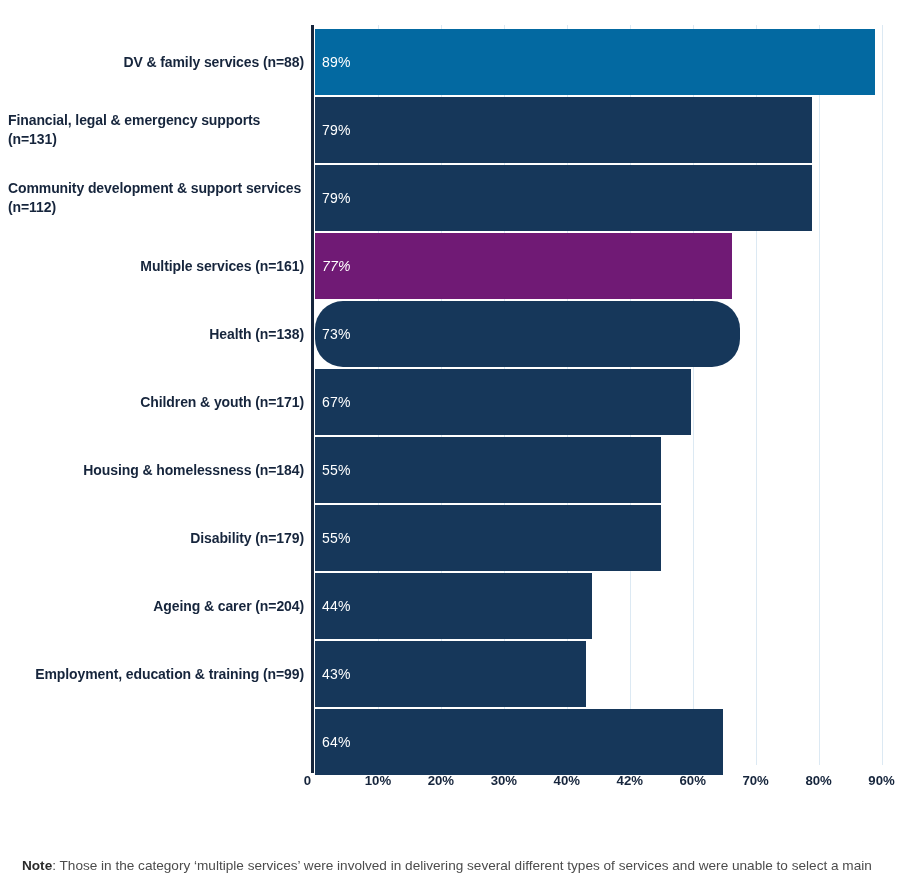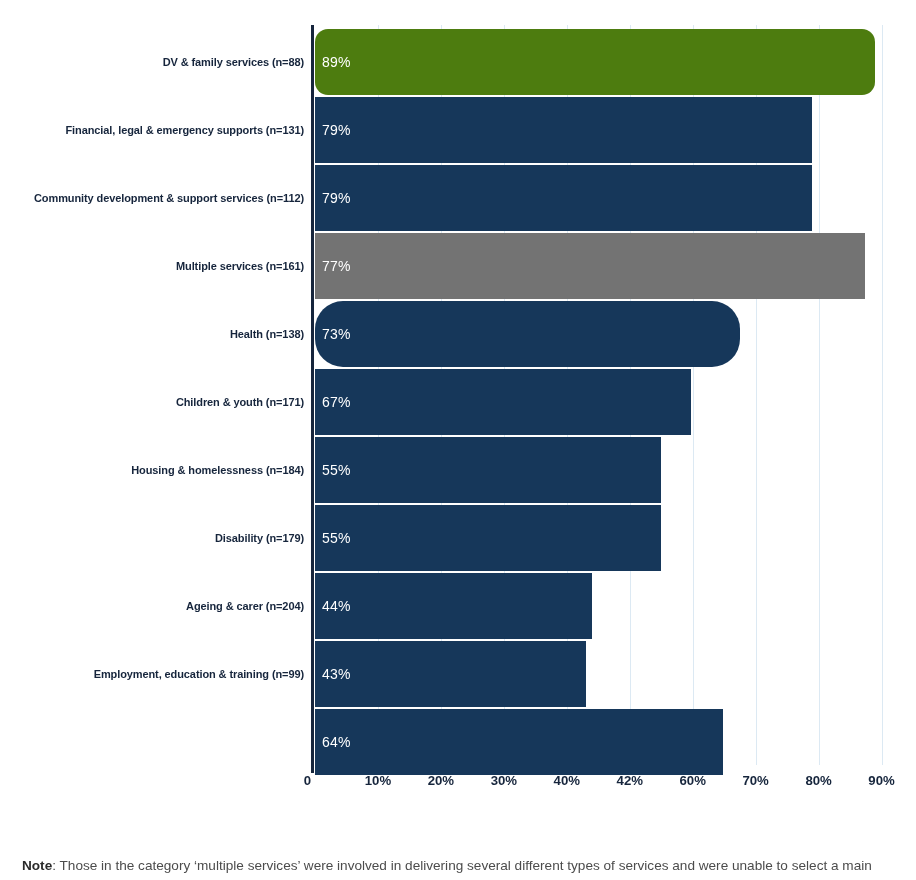--- a/index.html
+++ b/index.html
@@ -40,21 +40,21 @@
   .cat-label {
     position: absolute;
     left: 8px;
     width: 296px;
     top: 0;
     height: 68px;
     display: flex;
     align-items: center;
     justify-content: flex-end;
     text-align: left;
-    font-size: 11px;
+    font-size: 14px;
     font-weight: bold;
     color: #16253c;
     line-height: 1.35;
     letter-spacing: -0.1px;
   }
 
   .bar-track {
     position: absolute;
     left: 315px;
     top: 1px;
@@ -161,21 +161,21 @@
       <div class="gridline" style="left: 692.7px;"></div>
       <div class="gridline" style="left: 755.65px;"></div>
       <div class="gridline" style="left: 818.6px;"></div>
       <div class="gridline" style="left: 881.55px;"></div>
     </div>
 
   <div id="plot-region">
       <div class="cat-row" style="top: 28px;">
         <div class="cat-label">DV &amp; family services (n=88)</div>
         <div class="bar-track">
-          <div class="bar" style="width: 560.255px; background: #4d7c0f; border-radius: 13px;">
+          <div class="bar" style="width: 560.255px; background: #0369a1;">
             <span class="bar-value">89%</span>
           </div>
         </div>
       </div>
       <div class="cat-row" style="top: 96px;">
         <div class="cat-label">Financial, legal &amp; emergency supports (n=131)</div>
         <div class="bar-track">
           <div class="bar" style="width: 497.305px; background: rgb(22, 55, 90);">
             <span class="bar-value">79%</span>
           </div>
@@ -185,21 +185,21 @@
         <div class="cat-label">Community development &amp; support services (n=112)</div>
         <div class="bar-track">
           <div class="bar" style="width: 497.305px; background: rgb(22, 55, 90);">
             <span class="bar-value">79%</span>
           </div>
         </div>
       </div>
       <div class="cat-row" style="top: 232px;">
         <div class="cat-label">Multiple services (n=161)</div>
         <div class="bar-track">
-          <div class="bar" style="width: 550px; background: #737373;">
+          <div class="bar" style="width: 417px; background: #701a75; font-style: italic;">
             <span class="bar-value">77%</span>
           </div>
         </div>
       </div>
       <div class="cat-row" style="top: 300px;">
         <div class="cat-label">Health (n=138)</div>
         <div class="bar-track">
           <div class="bar" style="width: 425px; background: rgb(22, 55, 90); border-radius: 28px;">
             <span class="bar-value">73%</span>
           </div>

